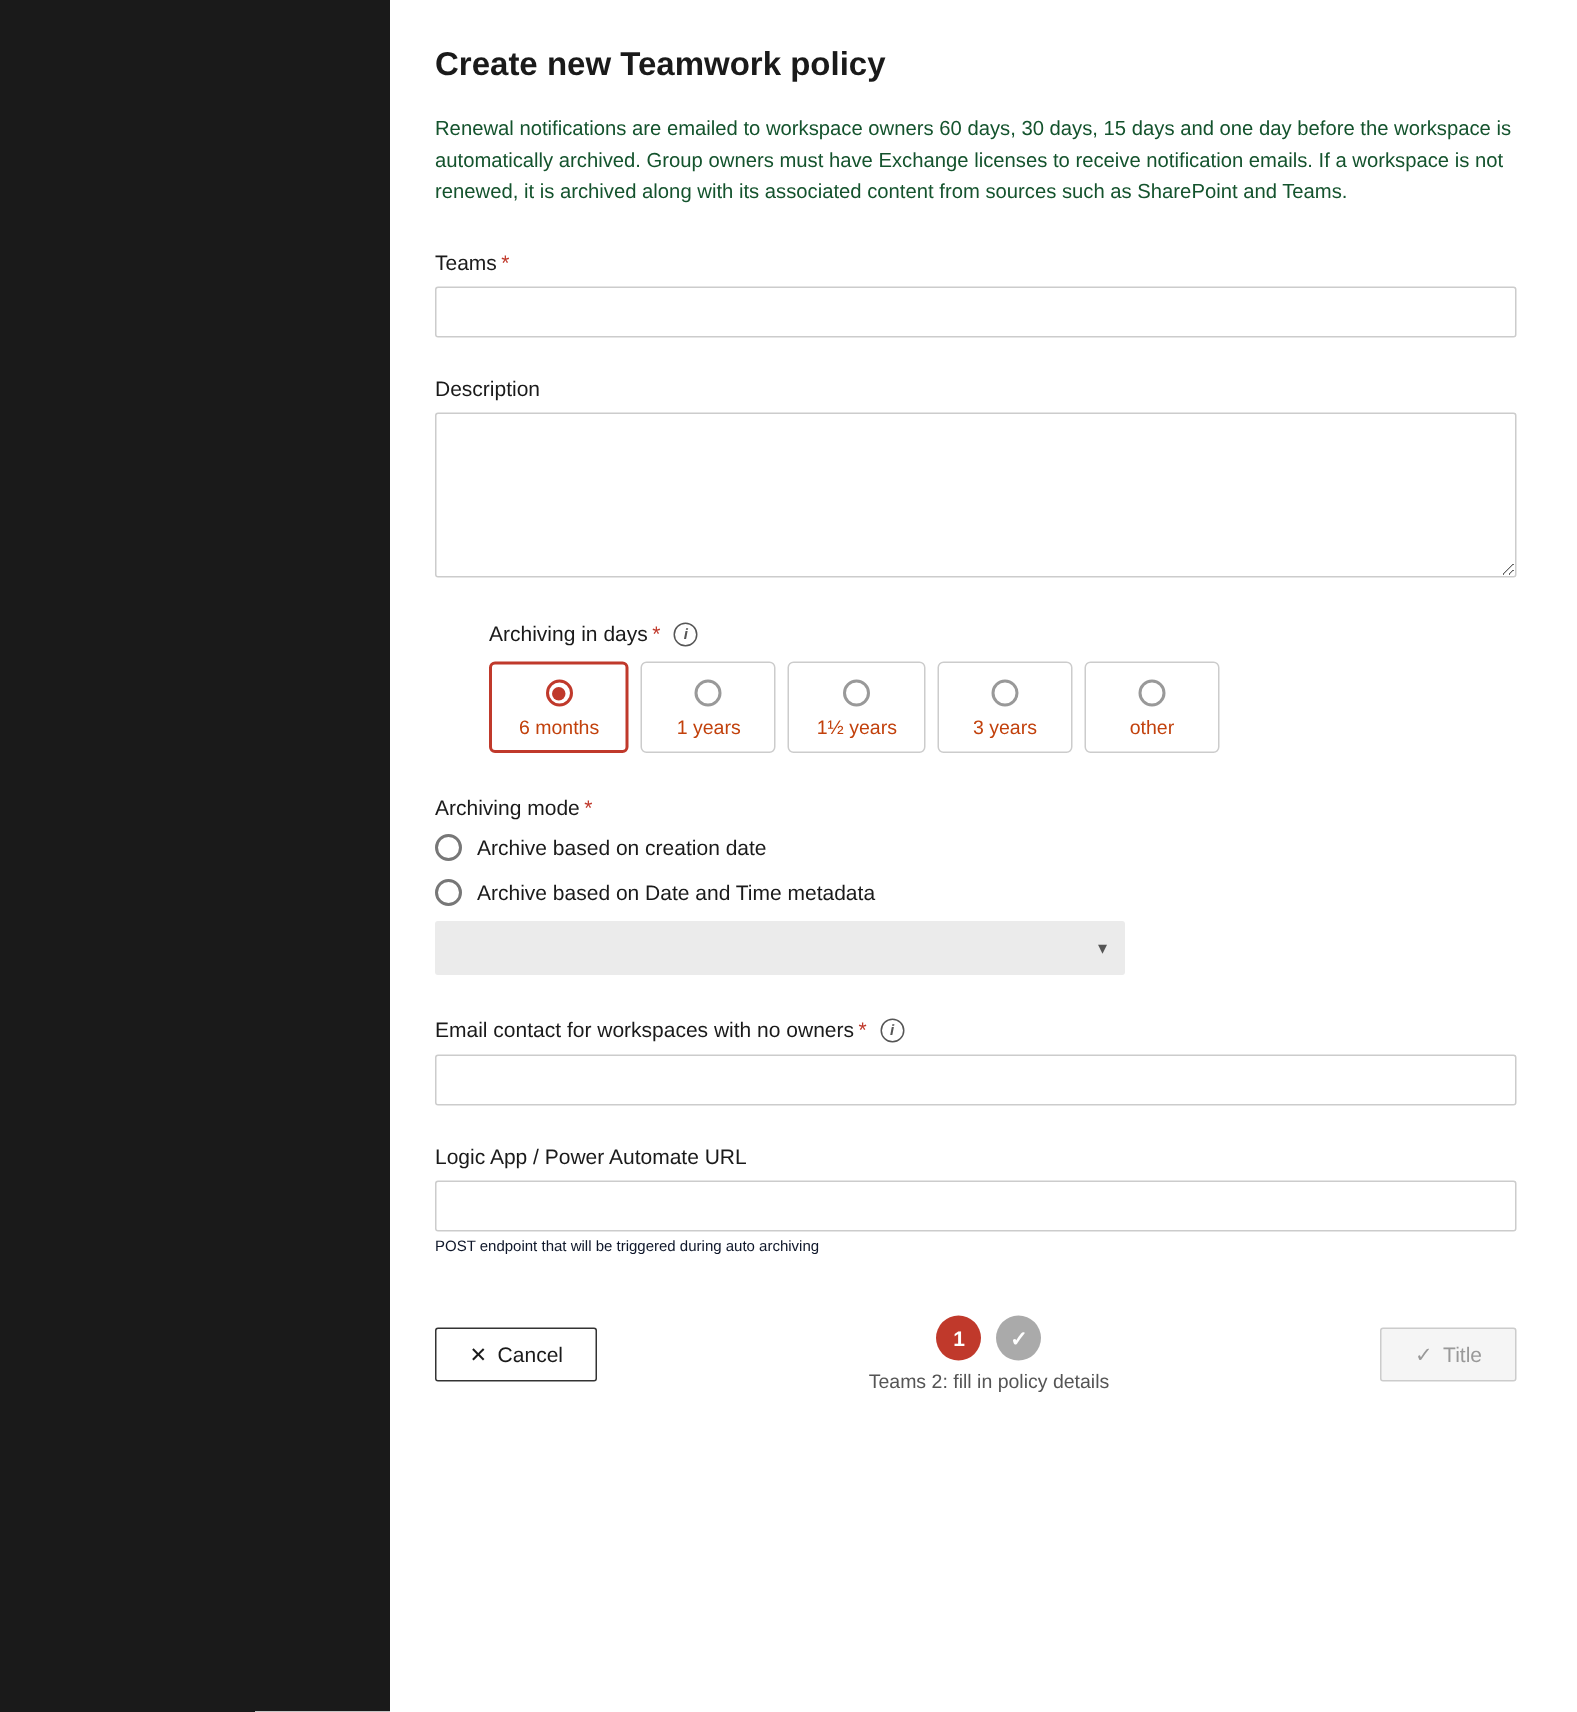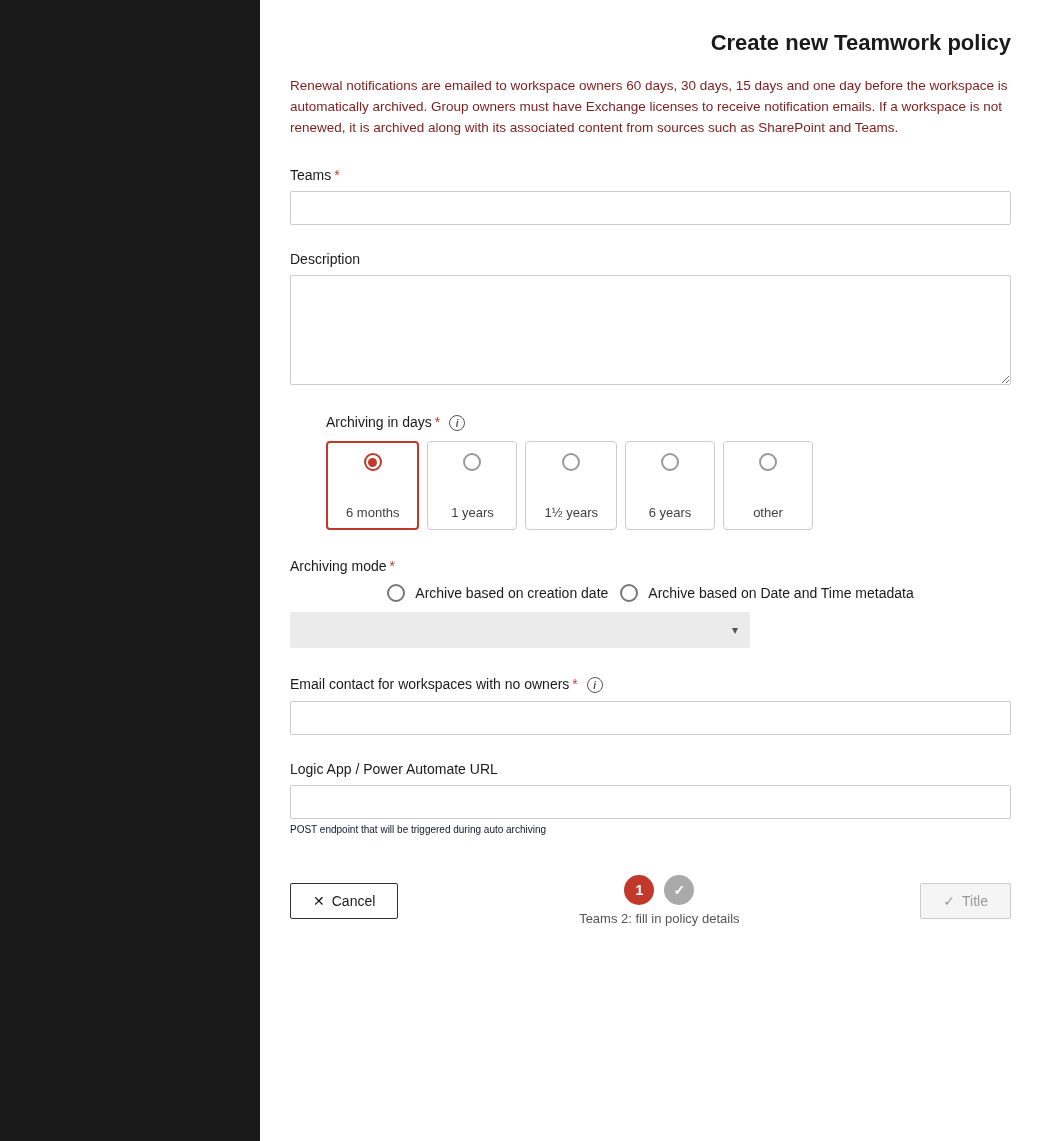--- a/index.html
+++ b/index.html
@@ -21,25 +21,24 @@
       flex: 1;
       padding: 30px 40px 40px 30px;
       background: #fff;
       overflow-y: auto;
     }
     .page-title {
       font-size: 22px;
       font-weight: 600;
       margin-bottom: 20px;
       color: #1a1a1a;
-      text-align: right;
     }
     .description-text {
       font-size: 13.5px;
-      color: #7f1d1d;
+      color: #14532d;
       line-height: 1.55;
       margin-bottom: 28px;
       max-width: 750px;
     }
     .field-label {
       font-size: 14px;
       font-weight: 500;
       margin-bottom: 8px;
       color: #1a1a1a;
     }
@@ -133,34 +132,32 @@
       border-color: #c0392b;
     }
     .radio-inner-dot {
       width: 9px;
       height: 9px;
       border-radius: 50%;
       background: #c0392b;
     }
     .radio-option-label {
       font-size: 13px;
-      color: #404040;
+      color: #c2410c;
       text-align: center;
       white-space: nowrap;
-      margin-top: 28px;
     }
     .archiving-mode-section {
       margin-bottom: 28px;
     }
     .radio-vertical-group {
       display: flex;
-      flex-direction: row;
+      flex-direction: column;
       gap: 12px;
       margin-top: 10px;
-      justify-content: center;
     }
     .radio-vertical-option {
       display: flex;
       align-items: center;
       gap: 10px;
       cursor: pointer;
       user-select: none;
     }
     .radio-circle-v {
       width: 18px;
@@ -338,21 +335,21 @@
         <span class="radio-option-label">1 years</span>
       </div>
 
       <div class="radio-option-box">
         <div class="radio-circle"></div>
         <span class="radio-option-label">1½ years</span>
       </div>
 
       <div class="radio-option-box">
         <div class="radio-circle"></div>
-        <span class="radio-option-label">6 years</span>
+        <span class="radio-option-label">3 years</span>
       </div>
 
       <div class="radio-option-box">
         <div class="radio-circle"></div>
         <span class="radio-option-label">other</span>
       </div>
 
     </div>
   </div>
 

